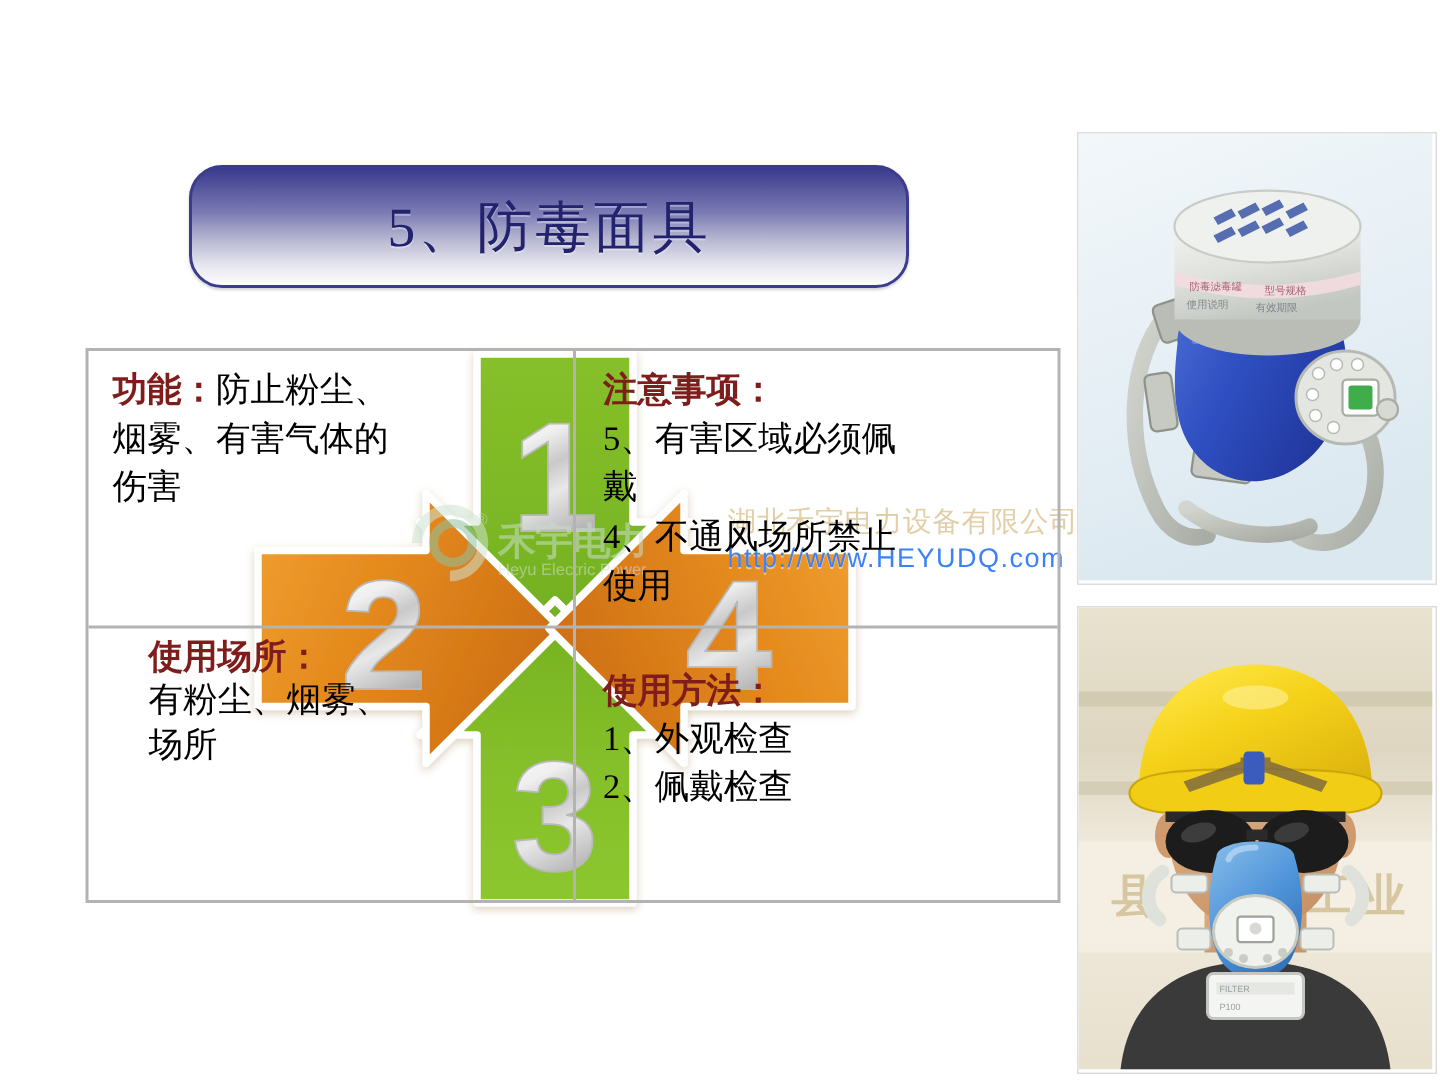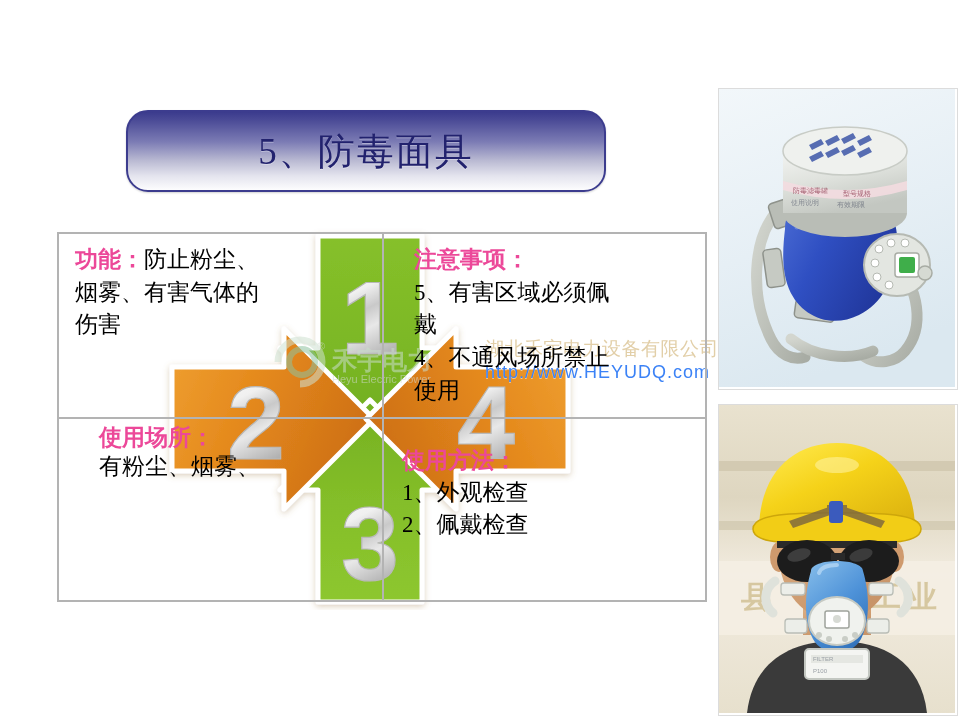--- a/index.html
+++ b/index.html
@@ -41,24 +41,24 @@
   #quad-table .hline{
     position:absolute;left:0;top:50%;width:100%;height:2px;background:#b3b3b3;
   }
   .cell{
     position:absolute;width:50%;height:50%;box-sizing:border-box;
     padding:10px 14px 8px 16px;
     font-size:23px;line-height:1.30;color:#000;
     font-family:"Liberation Serif","DejaVu Serif",serif;
   }
   .cell.tl{left:0;top:0;}
-  .cell.tr{left:50%;top:0;padding-left:32px;font-family:Liberation Serif, serif;}
+  .cell.tr{left:50%;top:0;padding-left:20px;font-family:Liberation Serif, serif;}
   .cell.bl{left:0;top:50%;padding-top:6px;padding-left:40px;}
   .cell.br{left:50%;top:50%;padding-left:20px;padding-top:6px;margin-top:22px;}
-  .cell .hd{color:#ec4899;font-weight:bold;}
+  .cell .hd{color:#7f1d1d;font-weight:bold;}
   .cell .ln{white-space:pre;}
   .cell.tl .ln, .cell.tr .ln{line-height:1.42;}
   .cell.bl .ln{line-height:1.28;}
   .cell.br .ln{line-height:1.40;}
 
   
   #cross-wrap{
     position:absolute;left:160px;top:228px;width:420px;height:382px;
     pointer-events:none;
   }
@@ -184,20 +184,21 @@
       <div class="ln"><span class="hd">注意事项：</span></div>
       <div class="ln">5、有害区域必须佩</div>
       <div class="ln">戴</div>
       <div class="ln">4、不通风场所禁止</div>
       <div class="ln">使用</div>
     </div>
 
     <div class="cell bl">
       <div class="ln"><span class="hd">使用场所：</span></div>
       <div class="ln">有粉尘、烟雾、</div>
+      <div class="ln">场所</div>
     </div>
 
     <div class="cell br">
       <div class="ln"><span class="hd">使用方法：</span></div>
       <div class="ln">1、外观检查</div>
       <div class="ln">2、佩戴检查</div>
     </div>
   </div>
 
   <div class="photo" id="photo-mask">

